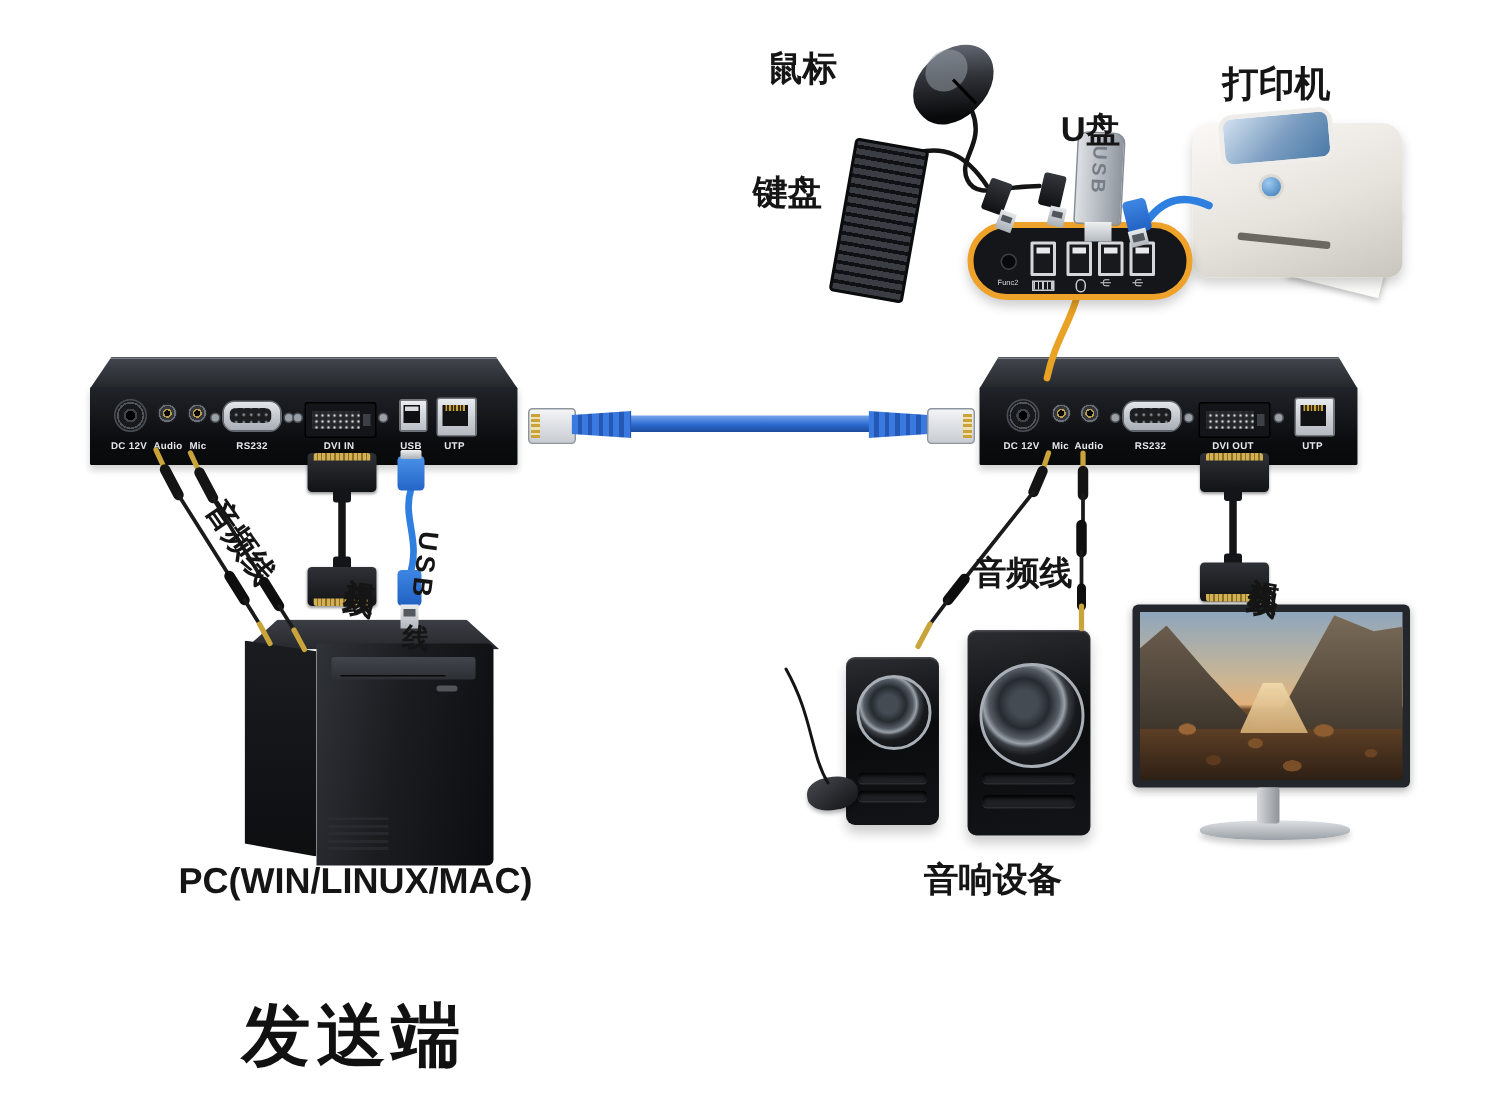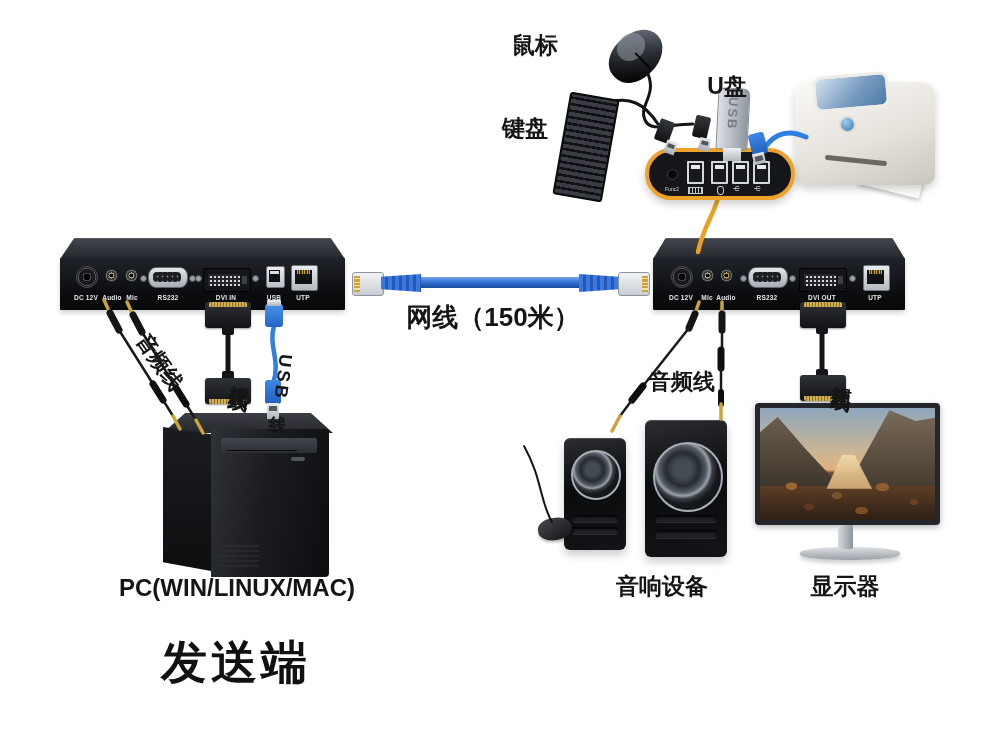--- a/index.html
+++ b/index.html
@@ -223,21 +223,20 @@
 
   <div class="net-bar" style="left:412px;width:176px"></div>
   <div class="rj45-head" style="left:352px">
       <div class="pins" style="left:1px"></div>
     </div>
   <div class="boot l" style="left:381px"></div>
   <div class="boot r" style="left:579px"></div>
   <div class="rj45-head" style="left:618px">
       <div class="pins" style="right:1px"></div>
     </div>
-  <div class="lbl" style="left:393px;top:303px;width:200px;font-size:26px">网线（150米）</div>
 
   <svg class="wires" width="1000" height="737" viewBox="0 0 1000 737">
     <g stroke-linecap="round" fill="none">
 
       <path d="M104,300 L110,313" stroke="#c9a43a" stroke-width="3.5"></path>
       <path d="M110,313 L119,330" stroke="#141414" stroke-width="7"></path>
       <path d="M119,330 L153,384" stroke="#1a1a1a" stroke-width="2.5"></path>
       <path d="M153,384 L163,400" stroke="#0e0e0e" stroke-width="7"></path>
       <path d="M163,400 L173,416" stroke="#1a1a1a" stroke-width="2.5"></path>
       <path d="M173,416 L180,429" stroke="#c9a43a" stroke-width="3.5"></path>
@@ -382,27 +381,27 @@
         <div class="rocks"></div>
       </div>
     </div>
     <div class="neck"></div>
     <div class="base"></div>
   </div>
 
   <div class="lbl" style="left:509px;top:33px;width:52px">鼠标</div>
   <div class="lbl" style="left:499px;top:116px;width:52px">键盘</div>
   <div class="lbl" style="left:697px;top:74px;width:60px">U盘</div>
+  <div class="lbl" style="left:791px;top:44px;width:120px;font-size:24px">打印机</div>
 
   <div class="lbl" style="left:124px;top:350px;width:72px;font-size:21px;transform:rotate(55deg)">音频线</div>
   <div class="vlbl" style="left:233px;top:333px;height:82px;transform:rotate(9deg)">视频线</div>
   <div class="vlbl" style="left:274px;top:335px;height:88px;font-size:18px;transform:rotate(7deg)">USB线</div>
 
   <div class="lbl" style="left:641px;top:370px;width:82px;font-size:22px">音频线</div>
   <div class="vlbl" style="left:836px;top:334px;height:80px;transform:rotate(10deg)">视频线</div>
 
   <div class="lbl" style="left:582px;top:574px;width:160px">音响设备</div>
   <div class="lbl" style="left:107px;top:575px;width:260px;font-size:24px">PC(WIN/LINUX/MAC)</div>
-  <div class="lbl" style="left:765px;top:574px;width:160px">显示器</div>
-
-  <div class="sec-lbl" style="left:96px;top:632px;width:280px">发送端</div>
+
+  <div class="sec-lbl" style="left:96px;top:660px;width:280px">发送端</div>
 
 </div>
 
 </body></html>

